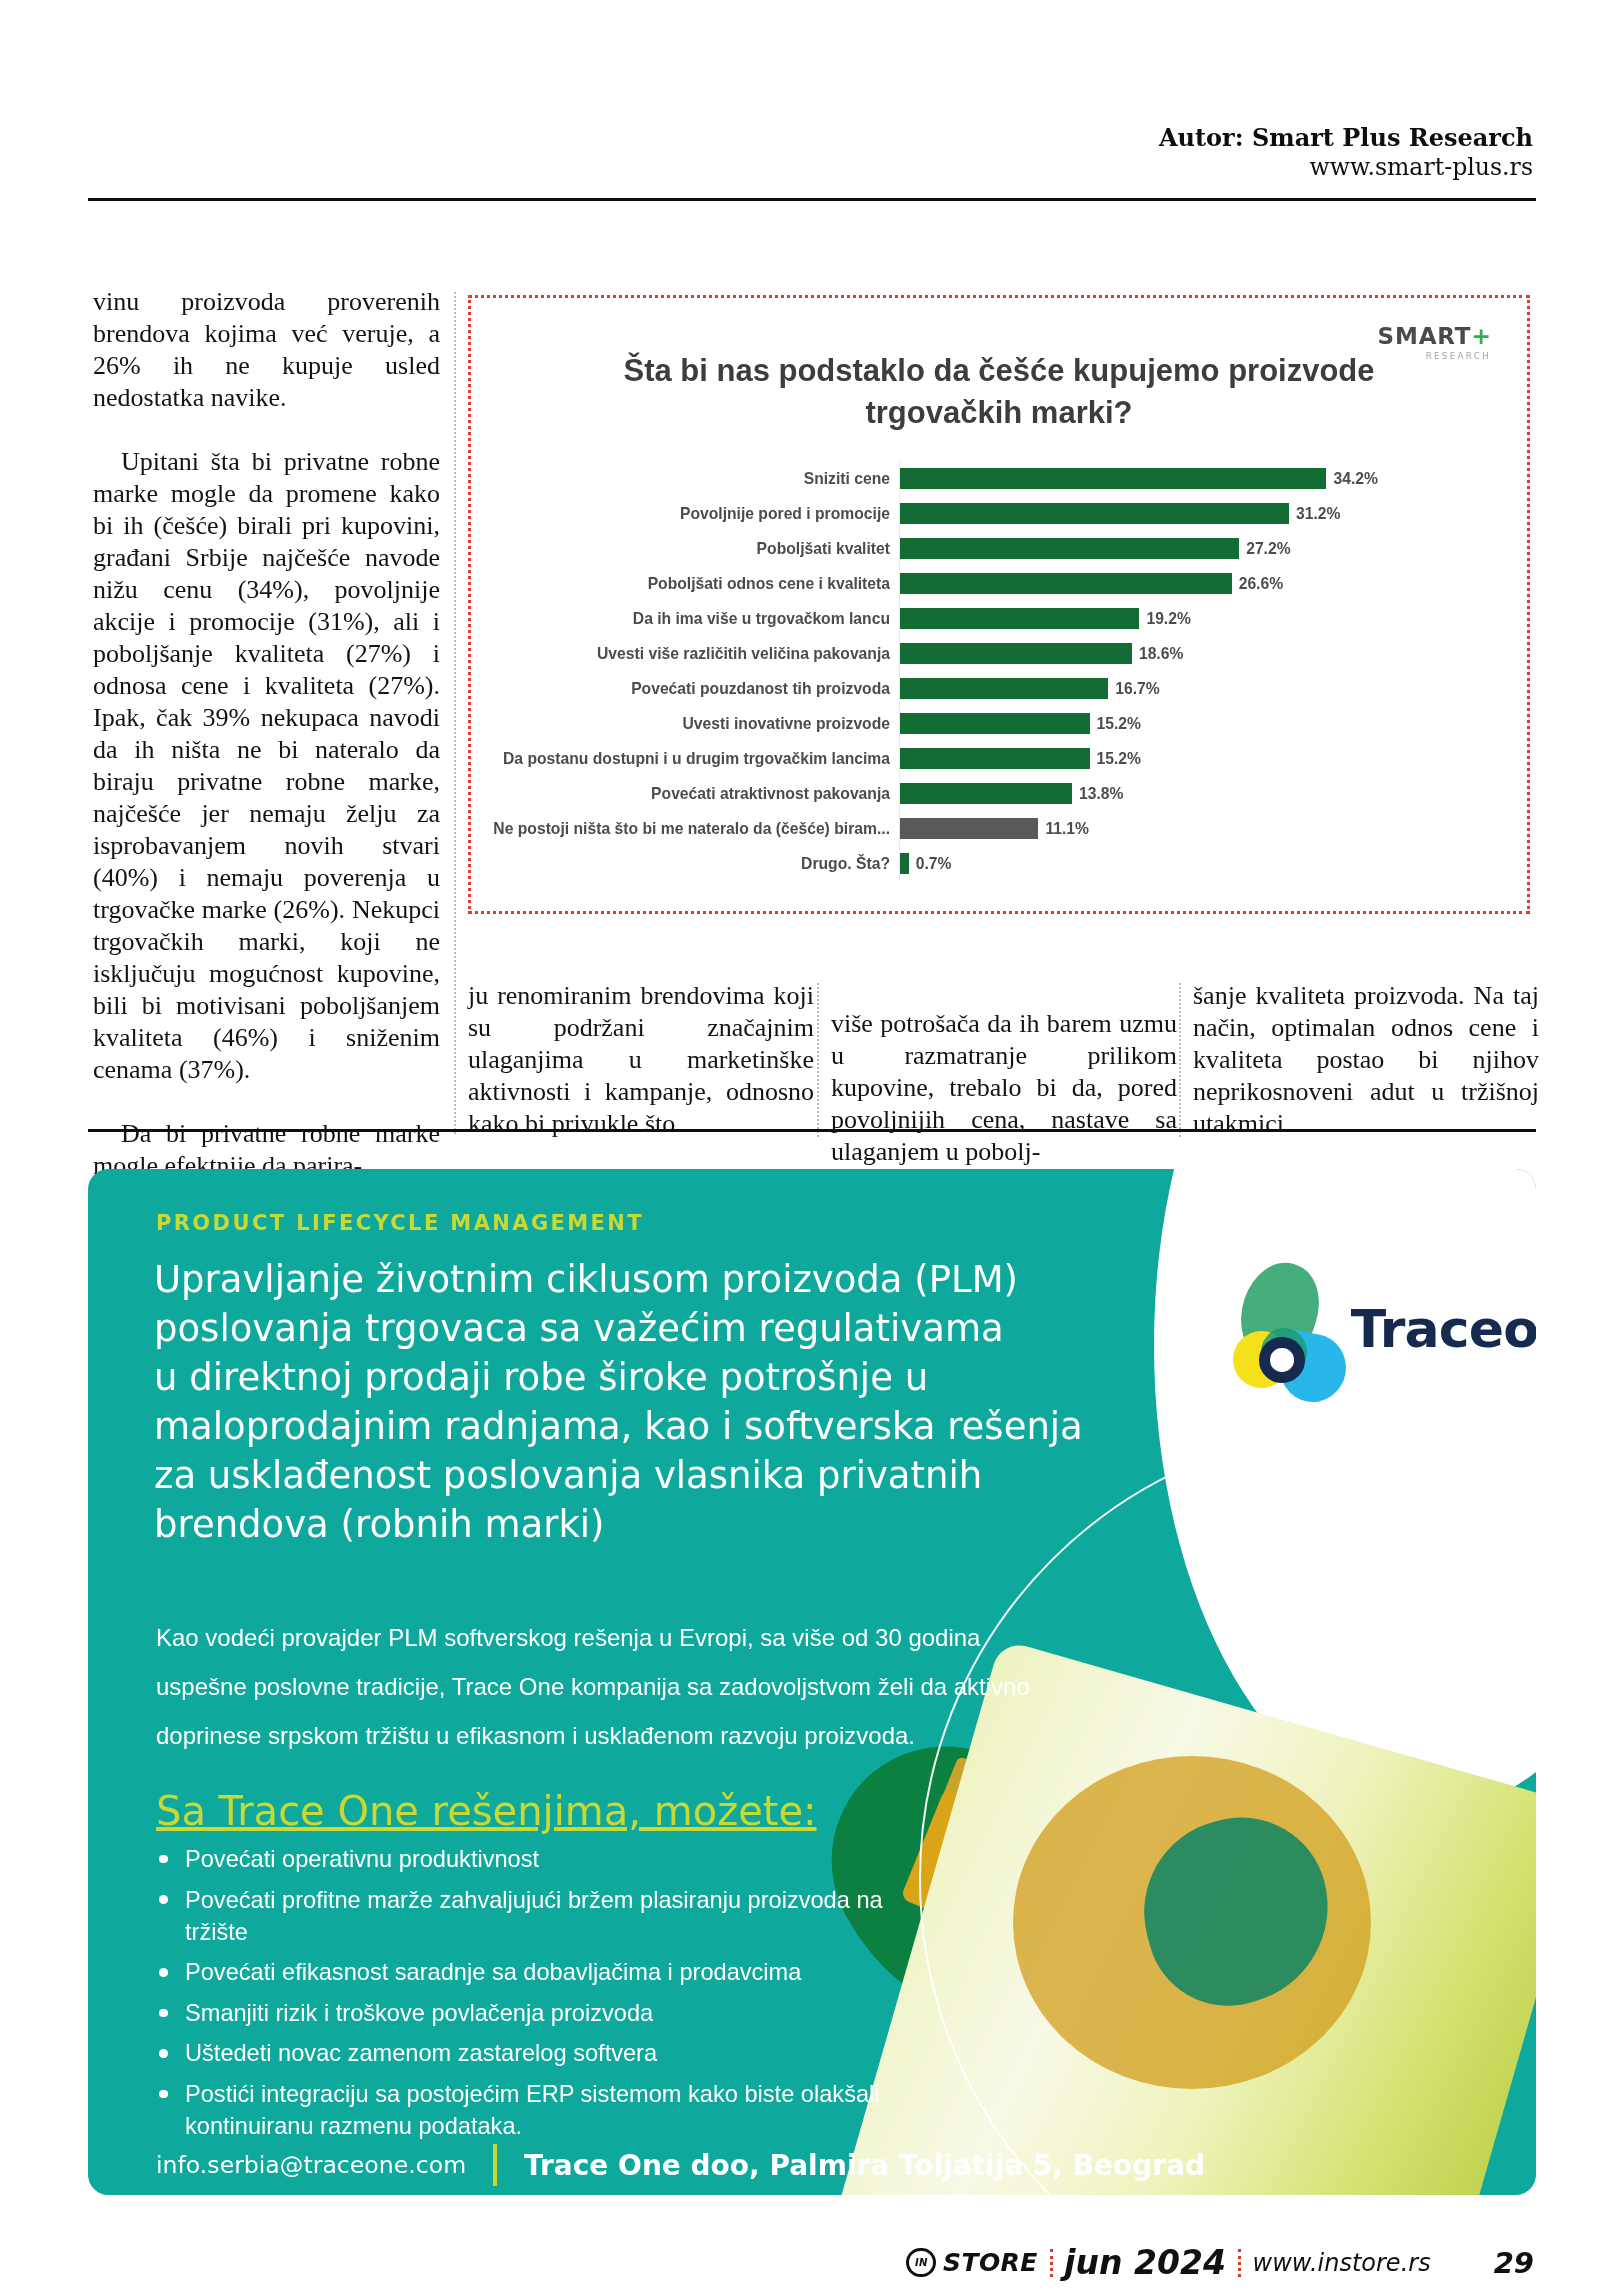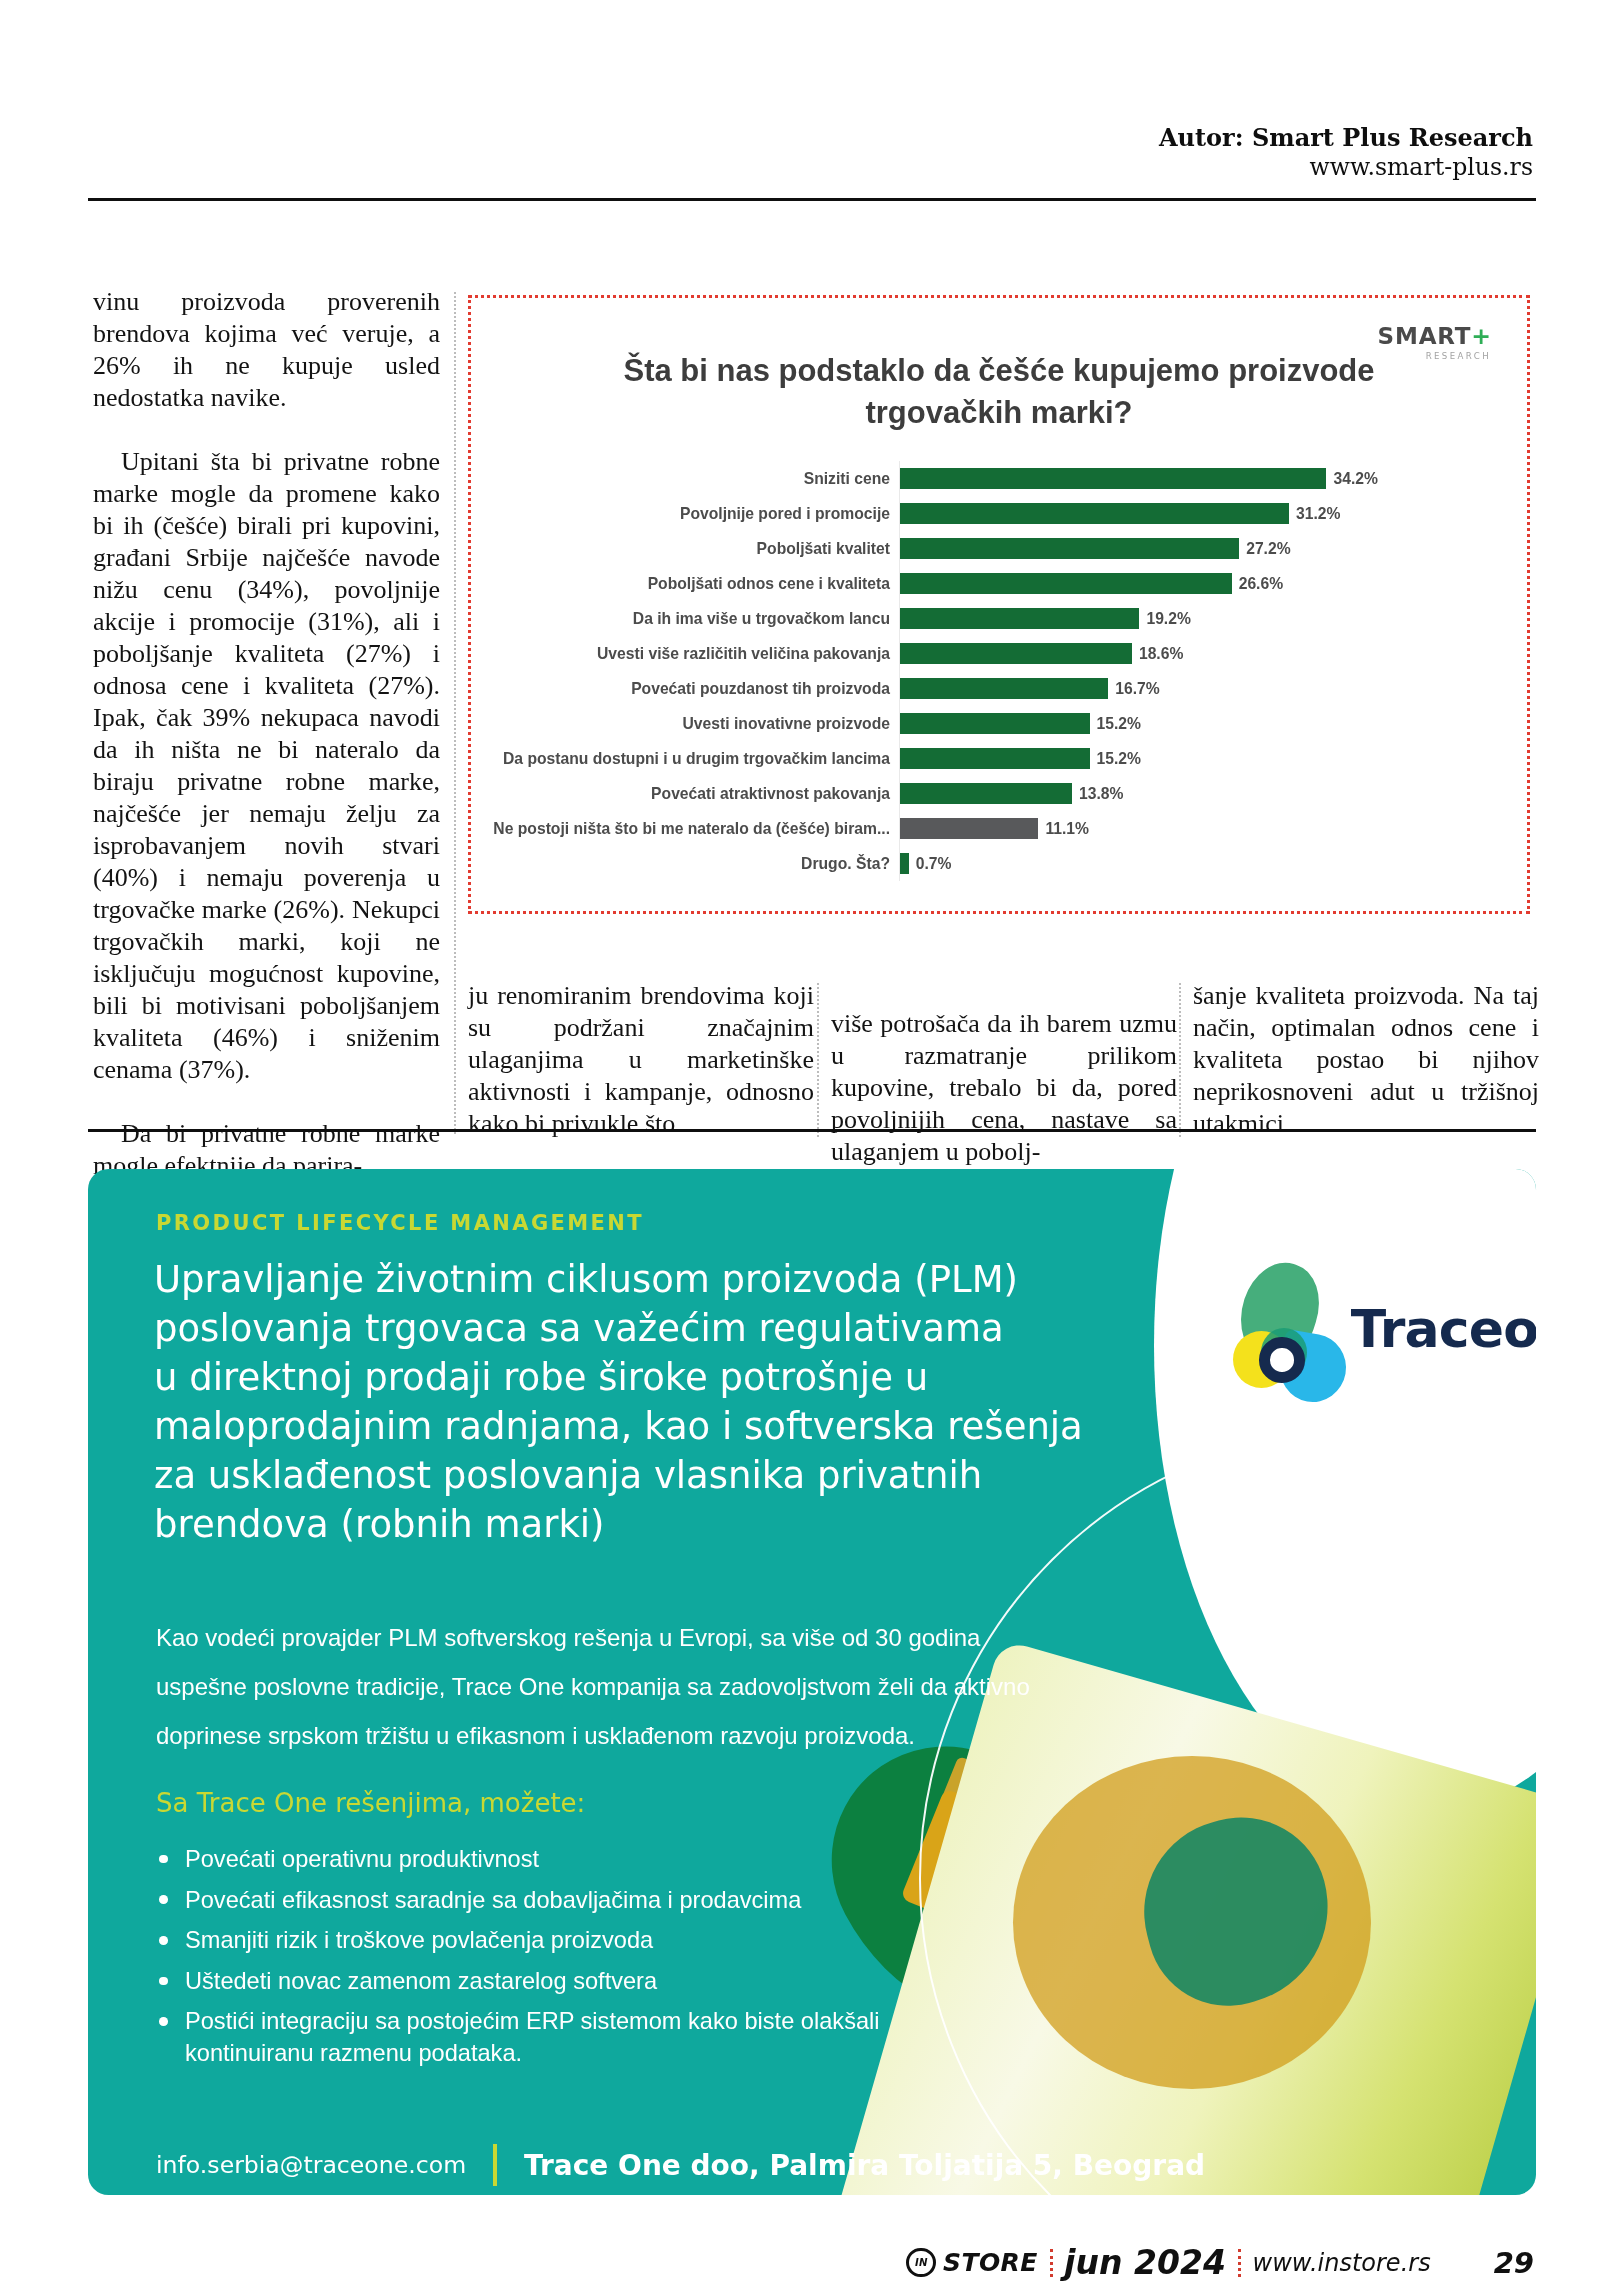--- a/index.html
+++ b/index.html
@@ -54,21 +54,21 @@
   .t-leaf{position:absolute;left:14px;top:0;width:75px;height:101px;background:#46ae7c;border-radius:50% 50% 46% 54%;transform:rotate(18deg);}
   .t-yellow{position:absolute;left:4.7px;top:69px;width:57px;height:57px;background:#f4e11c;border-radius:50%;}
   .t-blue{position:absolute;left:52px;top:72px;width:66px;height:68px;background:#29b7e9;border-radius:12% 50% 50% 50%;transform:rotate(10deg);}
   .t-overlap{position:absolute;left:33px;top:66px;width:46px;height:49px;background:#1b9c74;border-radius:50%;opacity:.85;}
   .t-ring{position:absolute;left:31px;top:75px;width:23.6px;height:23.6px;background:#fff;border:11.8px solid #152a4e;border-radius:50%;}
   .t-word{font-family:"DejaVu Sans",sans-serif;font-size:52px;font-weight:700;color:#152a4e;letter-spacing:-0.8px;margin-left:4.7px;}
 
   .ad-eyebrow{position:absolute;left:68px;top:42px;font-size:21px;font-weight:700;letter-spacing:2.4px;color:#c9d833;font-family:"DejaVu Sans",sans-serif;}
   .ad-headline{position:absolute;left:66px;top:86px;font-family:"DejaVu Sans",sans-serif;font-size:37px;font-weight:500;line-height:49px;white-space:nowrap;}
   .ad-body{position:absolute;left:68px;top:444px;font-size:24px;line-height:49px;font-weight:400;white-space:nowrap;}
-  .ad-subhead{position:absolute;left:68px;top:619px;font-size:26px;font-weight:500;color:#c9d833;font-family:"DejaVu Sans",sans-serif;}
+  .ad-subhead{position:absolute;left:68px;top:619px;font-size:40px;font-weight:500;color:#c9d833;font-family:"DejaVu Sans",sans-serif;text-decoration:underline;}
   .ad-bullets{position:absolute;left:68px;top:674px;width:793px;}
   .bul{display:flex;font-size:23.6px;line-height:32px;margin-bottom:8.6px;}
   .blt{width:8.6px;height:8.6px;border-radius:50%;background:#fff;margin:11.8px 17.3px 0 3.1px;flex:none;}
   .ad-contact{position:absolute;left:68px;top:975px;display:flex;align-items:center;font-family:"DejaVu Sans",sans-serif;}
   .email{font-size:23.6px;font-weight:500;}
   .vbar{width:3.9px;height:42px;background:#c9d833;margin:0 27px;}
   .addr{font-size:28px;font-weight:700;}
 
   
   .pouch{position:absolute;inset:0;pointer-events:none;}
@@ -257,20 +257,24 @@
       <div class="bl">doprinese srpskom tržištu u efikasnom i usklađenom razvoju proizvoda.</div>
     </div>
   <div class="ad-subhead">Sa Trace One rešenjima, možete:</div>
   <div class="ad-bullets">
       <div class="bul">
         <span class="blt"></span>
         <span>Povećati operativnu produktivnost</span>
       </div>
       <div class="bul">
         <span class="blt"></span>
+        <span>Povećati profitne marže zahvaljujući bržem plasiranju proizvoda na tržište</span>
+      </div>
+      <div class="bul">
+        <span class="blt"></span>
         <span>Povećati efikasnost saradnje sa dobavljačima i prodavcima</span>
       </div>
       <div class="bul">
         <span class="blt"></span>
         <span>Smanjiti rizik i troškove povlačenja proizvoda</span>
       </div>
       <div class="bul">
         <span class="blt"></span>
         <span>Uštedeti novac zamenom zastarelog softvera</span>
       </div>

